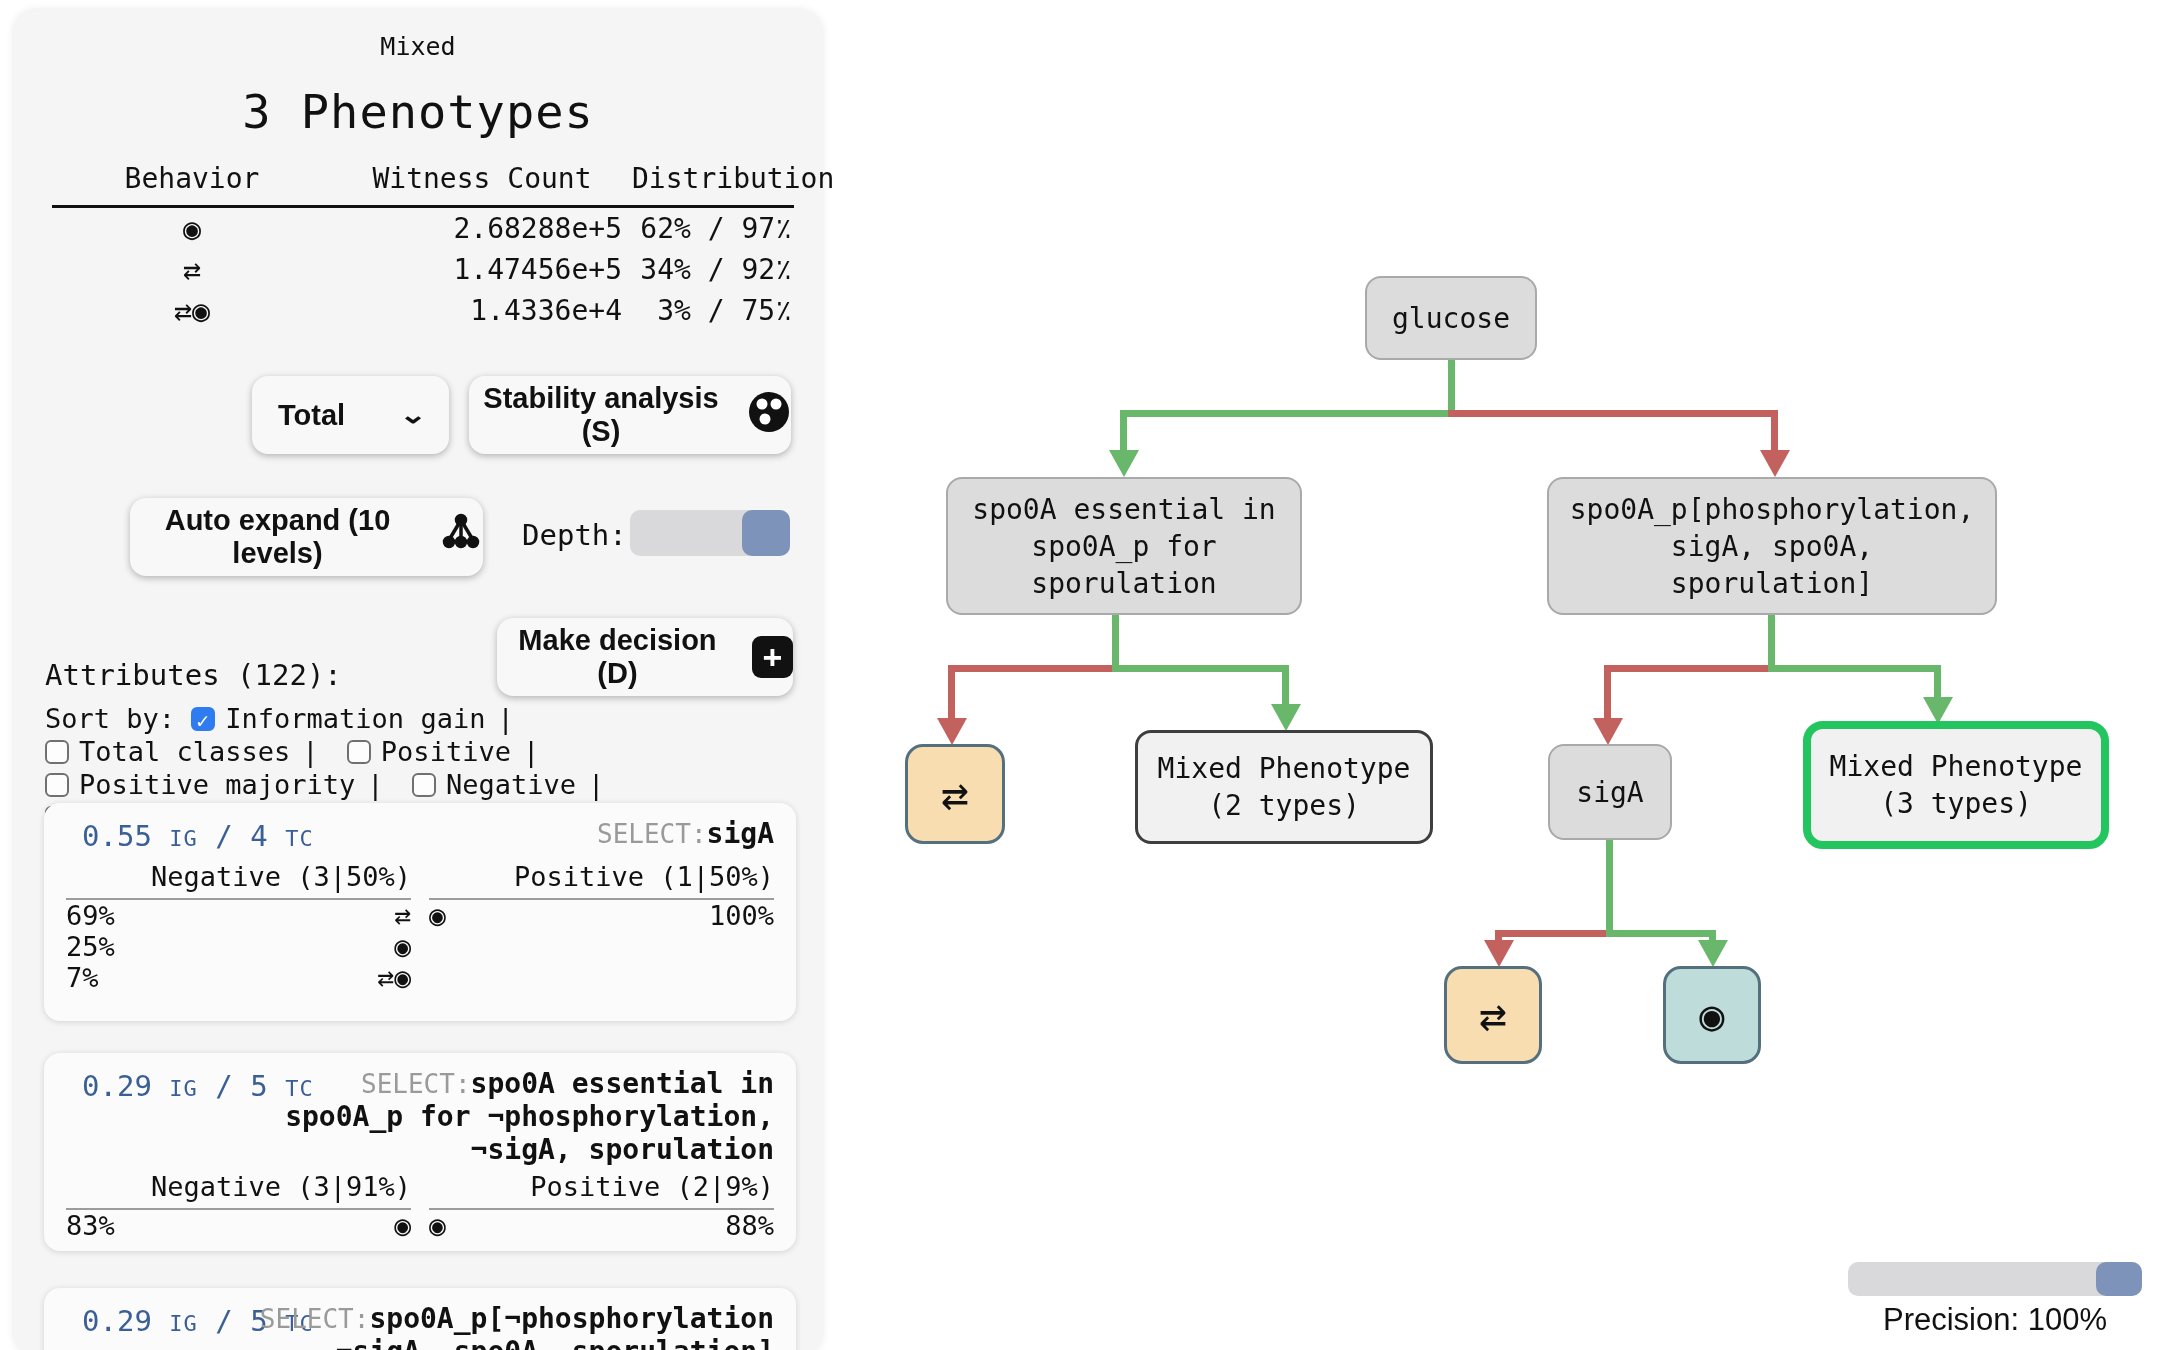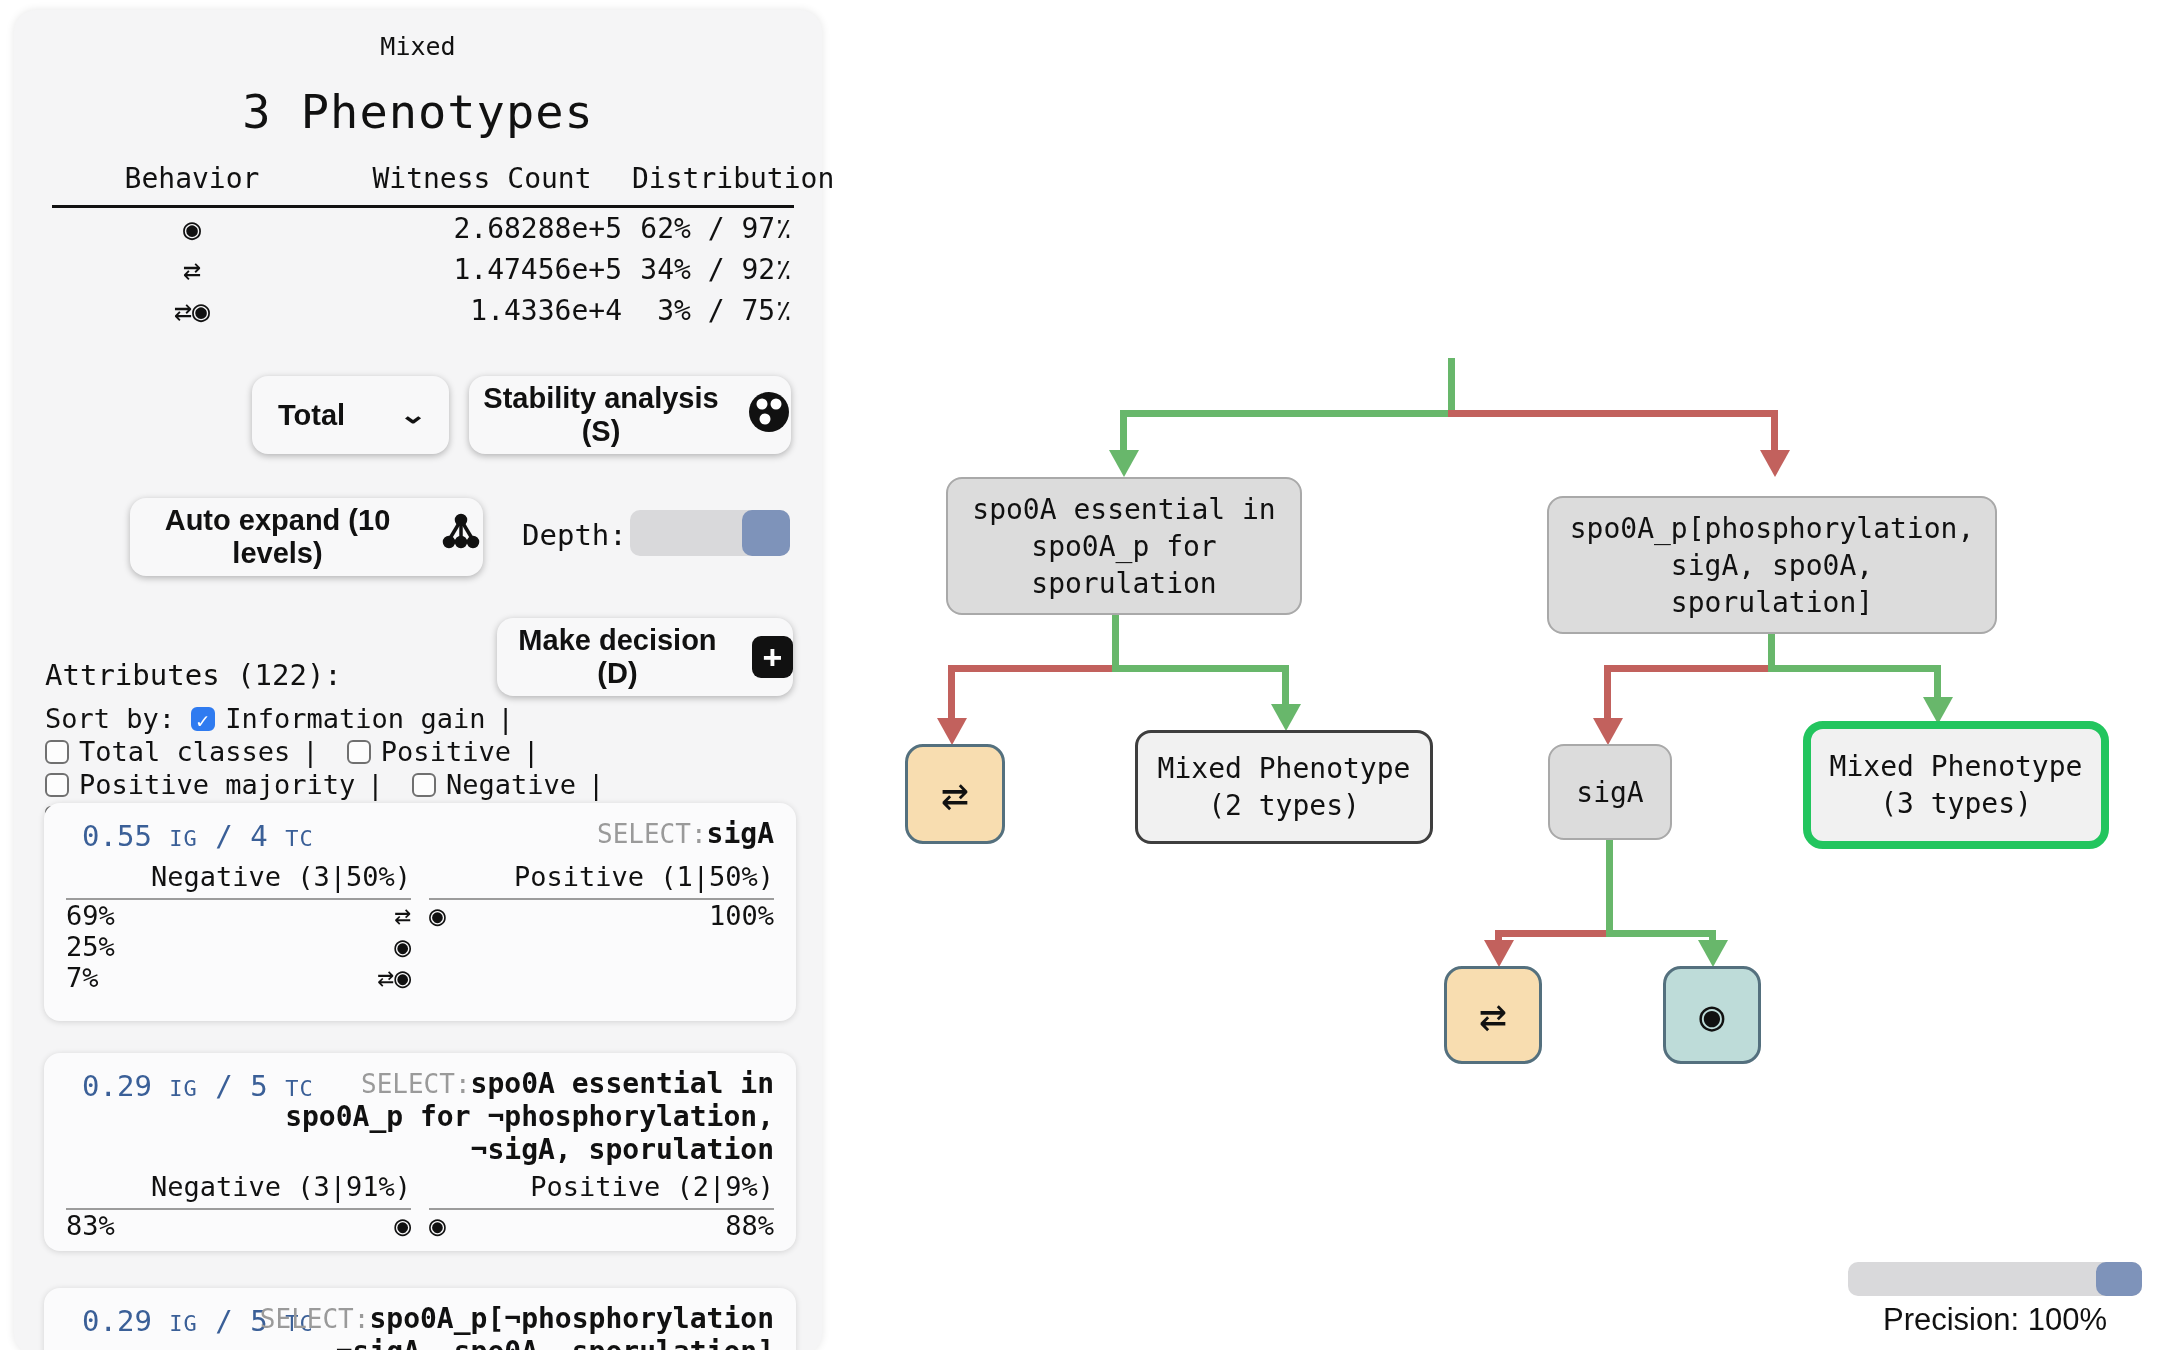--- a/index.html
+++ b/index.html
@@ -291,24 +291,25 @@
     <div class="ah g" style="left:1923px;top:697px;"></div>
 
     <div class="ev g" style="left:1606px;top:839px;height:98px;"></div>
     <div class="eh r" style="left:1495px;top:930px;width:118px;"></div>
     <div class="eh g" style="left:1606px;top:930px;width:110px;"></div>
     <div class="ev r" style="left:1495px;top:930px;height:12px;"></div>
     <div class="ah r" style="left:1484px;top:940px;"></div>
     <div class="ev g" style="left:1709px;top:930px;height:12px;"></div>
     <div class="ah g" style="left:1698px;top:940px;"></div>
 
+    <div class="tnode" style="left:1365px;top:276px;width:172px;height:84px;">glucose</div>
 
     <div class="tnode" style="left:938px;top:477px;width:356px;height:138px;margin-left:8px;">spo0A essential in spo0A_p for sporulation</div>
 
-    <div class="tnode" style="left:1547px;top:477px;width:450px;height:138px;margin-top:19px;">spo0A_p[phosphorylation, sigA, spo0A, sporulation]</div>
+    <div class="tnode" style="left:1547px;top:477px;width:450px;height:138px;">spo0A_p[phosphorylation, sigA, spo0A, sporulation]</div>
 
     <div class="tleaf orange" style="left:905px;top:744px;width:100px;height:100px;">
       <span>⇄</span>
     </div>
 
     <div class="tnode mixed" style="left:1135px;top:730px;width:298px;height:114px;">Mixed Phenotype (2 types)</div>
 
     <div class="tnode" style="left:1548px;top:744px;width:124px;height:96px;">sigA</div>
 
     <div class="tnode mixed selected" style="left:1782px;top:721px;width:306px;height:128px;">Mixed Phenotype (3 types)</div>

